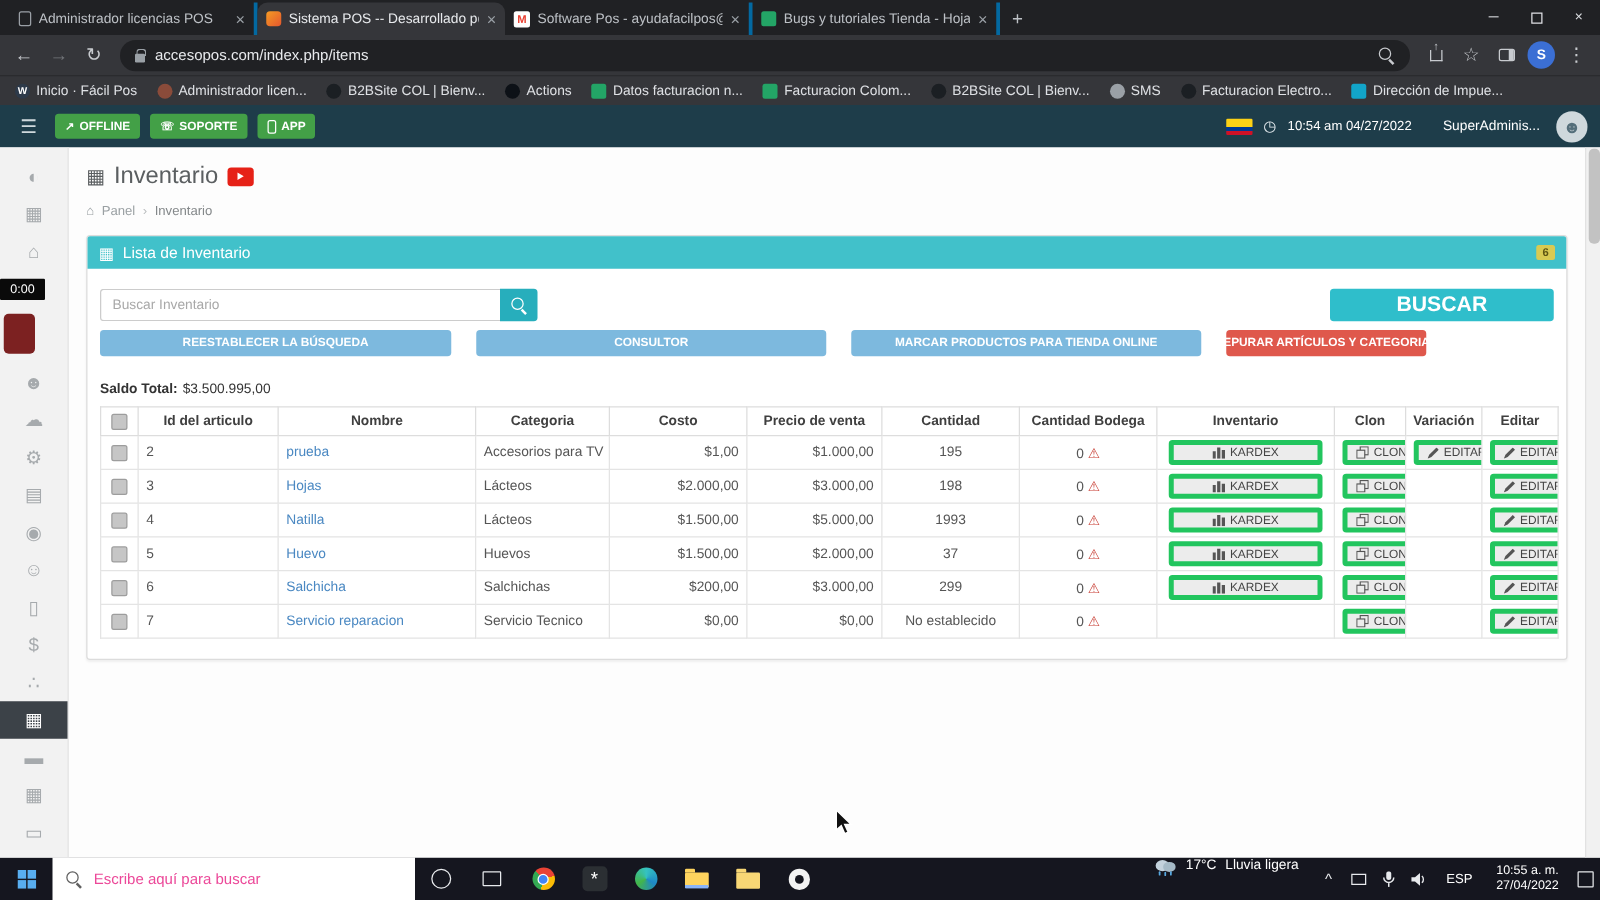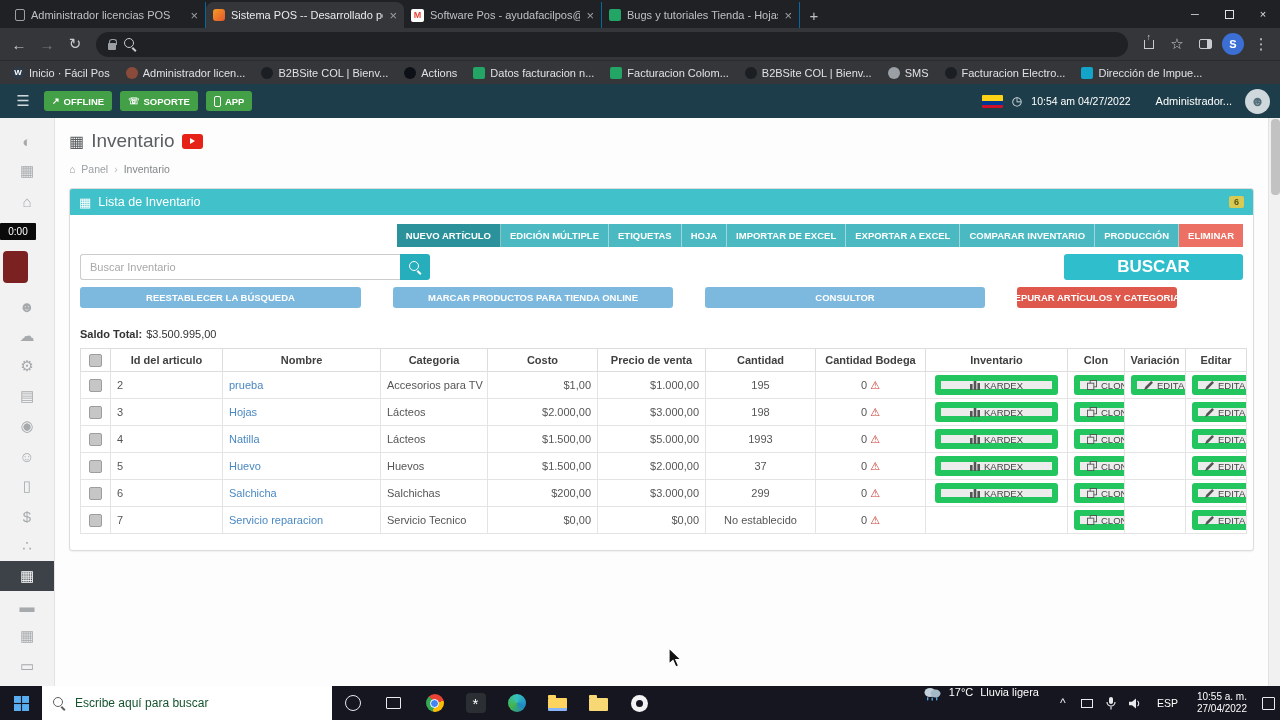--- a/index.html
+++ b/index.html
@@ -4,21 +4,21 @@
 <style>
   *{margin:0;padding:0;box-sizing:border-box}
   html,body{width:1280px;height:720px}
   body{font-family:"Liberation Sans",sans-serif;background:#000;overflow:hidden}
   .screen{width:1280px;height:720px;display:flex;flex-direction:column;background:#fff;position:relative;overflow:hidden}
 
   
   .tabbar{height:28px;background:#202124;display:flex;align-items:flex-end;padding-left:8px;flex:none}
   .tab-strip{display:flex;height:100%;align-items:flex-end}
   .tab{width:198px;height:26px;display:flex;align-items:center;gap:6px;padding:0 7px;color:#bdc1c6;font-size:11px}
-  .tab:not(.active){border-right:1px solid #0369a1}
+  .tab:not(.active){border-right:3px solid #0369a1}
   .tab.active{background:#35363a;color:#e8eaed;border-radius:8px 8px 0 0;border-right:none}
   .tab-title{flex:1;white-space:nowrap;overflow:hidden}
   .tab-close{font-size:13px;color:#9aa0a6;flex:none}
   .fav{width:14px;height:14px;flex:none;display:flex;align-items:center;justify-content:center}
   .fav.page{width:10px;height:12px;border:1px solid #9aa0a6;border-radius:2px}
   .fav.pos{width:12px;height:12px;border-radius:3px;background:linear-gradient(135deg,#f59b23,#e4572e)}
   .fav.gmail{width:13px;height:13px;background:#fff;border-radius:2px;color:#ea4335;font-size:9px;font-weight:bold}
   .fav.sheets{width:12px;height:12px;background:#23a566;border-radius:2px}
   .newtab{width:28px;height:26px;display:flex;align-items:center;justify-content:center;color:#bdc1c6;font-size:15px}
   .win-controls{margin-left:auto;display:flex;align-self:flex-start;height:28px}
@@ -101,50 +101,50 @@
   .tb-btn.red{background:#ec7063}
   .search-row{display:flex;align-items:center;margin-top:7px}
   .search-join{display:flex}
   .search-input{width:320px;height:26px;border:1px solid #ccc;border-right:none;border-radius:3px 0 0 3px;padding:0 9px;font-size:11px;color:#333;outline:none;font-family:inherit}
   .search-input::placeholder,.category-input::placeholder{color:#a8a8a8}
   .search-btn{width:30px;height:26px;background:#27aebc;border-radius:0 3px 3px 0;display:flex;align-items:center;justify-content:center;color:#fff}
   .category-input{width:296px;height:26px;border:1px solid #ccc;border-radius:3px;padding:0 9px;font-size:11px;margin-left:11px;outline:none;font-family:inherit}
   .sort-select{width:272px;height:24px;border:1px solid #c9c9c9;background:#f4f4f4;border-radius:2px;display:flex;align-items:center;justify-content:space-between;padding:0 9px;font-size:10px;font-weight:bold;color:#555;margin-left:13px}
   .chev{font-size:9px;color:#777}
   .buscar-btn{margin-left:auto;width:179px;height:26px;background:#2fbecb;border-radius:3px;color:#fff;font-size:17px;font-weight:bold;display:flex;align-items:center;justify-content:center}
-  .action-row{display:flex;gap:32px;margin-top:7px}
+  .action-row{display:flex;gap:20px;margin-top:7px}
   .act-btn{height:21px;border-radius:3px;color:#fff;font-size:9.5px;font-weight:bold;display:flex;align-items:center;justify-content:center;white-space:nowrap}
   .act-btn.blue{background:#7db9de}
   .act-btn.red{background:#df584c}
   .action-row .act-btn:nth-child(1){width:281px}
   .action-row .act-btn:nth-child(2){width:280px}
   .action-row .act-btn:nth-child(3){width:280px}
   .action-row .act-btn:nth-child(4){width:160px}
   .saldo{margin-top:20px;font-size:11px;color:#333}
   .saldo b{margin-right:4px}
   .inv-table{width:100%;border-collapse:collapse;margin-top:8px;font-size:11px;color:#555;table-layout:fixed}
   .inv-table th{border:1px solid #ddd;height:23px;color:#3f3f3f;text-align:center;padding:2px 3px;font-weight:bold;overflow:hidden;white-space:nowrap}
   .inv-table td{border:1px solid #e4e4e4;height:27px;padding:2px 6px;overflow:hidden;white-space:nowrap}
   .c-check{text-align:center}
   .checkbox{display:inline-block;width:13px;height:13px;background:#c6c6c6;border:1px solid #9d9d9d;border-radius:2px;vertical-align:middle}
   .c-id{padding-left:8px}
   .ilink{color:#4a88c2;text-decoration:none}
   .num{text-align:right}
   .ctr{text-align:center}
   .warn{color:#c73a30;font-size:11px}
-  .gbtn{display:inline-flex;align-items:center;gap:4px;height:20px;padding:0 7px;background:#ececec;border:6px solid #22c55e;border-radius:3px;font-size:9.5px;color:#444;white-space:nowrap;vertical-align:middle}
+  .gbtn{display:inline-flex;align-items:center;gap:4px;height:20px;padding:0 7px;background:#ececec;border:4px solid #22c55e;border-radius:3px;font-size:9.5px;color:#444;white-space:nowrap;vertical-align:middle}
   .gbtn.kardex{width:95%;justify-content:center}
   .bi{flex:none}
 
   
   .taskbar{height:34px;background:#15161f;display:flex;align-items:center;flex:none;color:#fff}
   .start{width:42px;height:100%;display:flex;align-items:center;justify-content:center;flex:none}
   .tb-search{width:290px;height:100%;background:#fff;display:flex;align-items:center;gap:9px;padding:0 11px;flex:none}
   .tb-search .mag{color:#5f5f5f}
-  .tb-search-text{font-size:12px;color:#14532d;white-space:nowrap}
+  .tb-search-text{font-size:12px;color:#ec4899;white-space:nowrap}
   .pinned{display:flex;height:100%}
   .pin{width:41px;height:100%;display:flex;align-items:center;justify-content:center}
   .ring{width:16px;height:16px;border:1.6px solid #e8eaed;border-radius:50%;display:inline-block}
   .tv{width:15px;height:12px;border:1.4px solid #e8eaed;border-radius:1px;display:inline-block}
   .chrome-ball{width:18px;height:18px;border-radius:50%;background:conic-gradient(from -45deg,#ea4335 0 120deg,#fbbc05 0 240deg,#34a853 0 360deg);position:relative;display:inline-block}
   .chrome-ball::after{content:"";position:absolute;inset:4.5px;background:#4285f4;border-radius:50%;border:1.5px solid #fff}
   .appdark{width:20px;height:20px;background:#2b2f33;border-radius:4px;color:#fff;display:inline-flex;align-items:center;justify-content:center;font-size:15px}
   .tealapp{width:18px;height:18px;border-radius:50%;background:conic-gradient(#35c3c1,#1e88c7,#43b649,#35c3c1);display:inline-block}
   .folder{width:19px;height:13px;background:#f8d775;border-radius:1px;position:relative;display:inline-block;margin-top:3px}
   .folder::before{content:"";position:absolute;top:-3px;left:0;width:8px;height:3px;background:#f8d775;border-radius:1px 1px 0 0}
@@ -198,20 +198,21 @@
       <span class="wc">×</span>
     </div>
   </div>
 
   <div class="navbar">
     <span class="nav-icon">←</span>
     <span class="nav-icon dim">→</span>
     <span class="nav-icon">↻</span>
     <div class="addressbar">
       <span class="lock"></span>
+      <span class="url">accesopos.com/index.php/items</span>
       <span class="mag"></span>
     </div>
     <span class="nav-icon">
         <span class="share-shape"></span>
       </span>
     <span class="nav-icon">☆</span>
     <span class="nav-icon">
         <span class="panel-shape"></span>
       </span>
     <span class="avatar-s">S</span>
@@ -272,21 +273,21 @@
       <span>SOPORTE</span>
     </div>
     <div class="hbtn">
       <span class="phone-shape"></span>
       <span>APP</span>
     </div>
     <div class="hdr-right">
       <span class="flag"></span>
       <span class="clockg">◷</span>
       <span class="hdatetime">10:54 am 04/27/2022</span>
-      <span class="huser">Administrador...</span>
+      <span class="huser">SuperAdminis...</span>
       <span class="havatar">☻</span>
     </div>
   </div>
 
   <div class="workspace">
     <div class="sidebar">
         <div class="sb-item">
           <span>◐</span>
         </div>
         <div class="sb-item">
@@ -353,46 +354,33 @@
         <span class="bc-cur">Inventario</span>
       </div>
 
       <div class="card">
         <div class="card-header">
           <span class="ch-grid">▦</span>
           <span>Lista de Inventario</span>
           <span class="ch-badge">6</span>
         </div>
         <div class="card-body">
-          <div class="toolbar-row">
-            <div class="btn-group">
-                <div class="tb-btn dark">NUEVO ARTÍCULO</div>
-                <div class="tb-btn teal">EDICIÓN MÚLTIPLE</div>
-                <div class="tb-btn teal">ETIQUETAS</div>
-                <div class="tb-btn teal">HOJA</div>
-                <div class="tb-btn teal">IMPORTAR DE EXCEL</div>
-                <div class="tb-btn teal">EXPORTAR A EXCEL</div>
-                <div class="tb-btn teal">COMPARAR INVENTARIO</div>
-                <div class="tb-btn teal">PRODUCCIÓN</div>
-                <div class="tb-btn red">ELIMINAR</div>
-              </div>
-          </div>
           <div class="search-row">
             <div class="search-join">
               <input class="search-input" placeholder="Buscar Inventario" style="">
               <span class="search-btn">
                   <span class="mag"></span>
                 </span>
             </div>
             <div class="buscar-btn">BUSCAR</div>
           </div>
           <div class="action-row">
               <div class="act-btn blue">REESTABLECER LA BÚSQUEDA</div>
+              <div class="act-btn blue">CONSULTOR</div>
               <div class="act-btn blue">MARCAR PRODUCTOS PARA TIENDA ONLINE</div>
-              <div class="act-btn blue">CONSULTOR</div>
               <div class="act-btn red">DEPURAR ARTÍCULOS Y CATEGORIAS</div>
             </div>
           <div class="saldo">
             <b>Saldo Total:</b><span>$3.500.995,00</span>
           </div>
           <table class="inv-table">
             <colgroup>
               <col style="width:30px">
                 <col style="width:112px">
                 <col style="width:158px">

